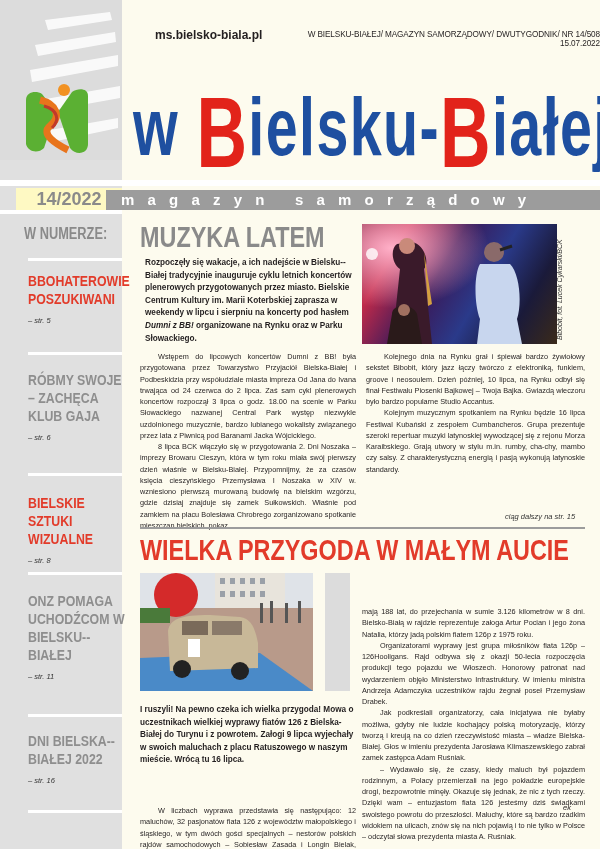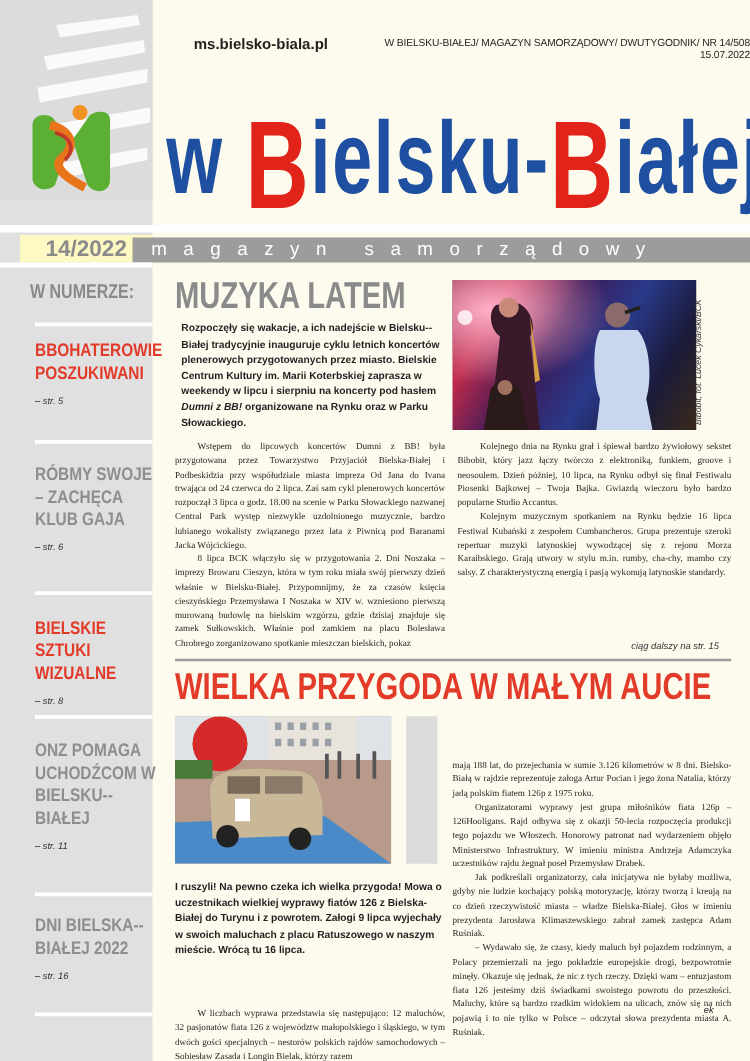--- a/index.html
+++ b/index.html
@@ -16,38 +16,38 @@
 
   .masthead { position:absolute; left:133px; top:70px; height:105px; white-space:nowrap;
     font-family:"Liberation Sans", sans-serif; font-weight:bold; font-size:82px; line-height:100px;
     color:#1e4fa0; transform:scaleX(0.70); transform-origin:left top; letter-spacing:2px; }
   .masthead .red { color:#e2231a; font-size:100px; display:inline-block; transform:translateY(12px); }
 
   .strip-white { position:absolute; left:0; top:180px; width:600px; height:6px; background:#ffffff; }
   .issue-band { position:absolute; left:0; top:188px; width:106px; height:22px; background:#fef9c3;
     font-weight:bold; font-size:18px; color:#8a8a8a; text-align:center; line-height:22px;margin-left:16px; }
   .mag-band { position:absolute; left:106px; top:190px; width:494px; height:20px; background:#9c9c9c;
-    color:#ffffff; font-size:15px; line-height:20px; padding-left:15px; letter-spacing:13.2px; font-weight:normal; }
+    color:#ffffff; font-size:15px; line-height:20px; padding-left:15px; letter-spacing:13.2px; font-weight:bold; }
   .strip-white2 { position:absolute; left:0; top:210px; width:122px; height:4px; background:#ffffff; }
 
   .toc-title { position:absolute; left:24px; top:225px; font-size:16px; font-weight:bold; color:#8a8a8a; transform:scaleX(0.8); transform-origin:left top; }
   .toc-rule { position:absolute; left:28px; width:94px; height:3px; background:#ffffff; }
   .toc-item { position:absolute; left:28px; width:98px; }
   .toc-item .t { font-size:14.5px; font-weight:bold; line-height:18px; transform:scaleX(0.85); transform-origin:left top; width:118%; display:block; }
   .toc-item .t.red { color:#e23b2a; }
   .toc-item .t.gray { color:#8e8e8e; }
   .toc-item .p { font-size:7.5px; font-style:italic; color:#333; margin-top:8px; display:block; }
 
   .h1 { position:absolute; font-weight:bold; white-space:nowrap; transform:scaleX(0.78); transform-origin:left top; }
   .h-muzyka { left:140px; top:220px; font-size:30px; color:#8a8a8a; }
   .h-wielka { left:140px; top:533px; font-size:30px; color:#e23b2a; }
 
   .lead { position:absolute; font-size:8.2px; font-weight:bold; line-height:12.6px; color:#231f20; }
   .body { position:absolute; font-size:7.3px; line-height:11.25px; text-align:justify; color:#231f20; }
-  .body p { text-indent:18px;font-family:Liberation Serif, serif; }
+  .body p { text-indent:18px; }
   .body p.noind { text-indent:0; }
   .ital { font-style:italic; }
 
   .photo1 { position:absolute; left:362px; top:224px; width:195px; height:120px; overflow:hidden;
     background:linear-gradient(120deg,#7a1030 0%,#c02a4a 18%,#3a1a5a 40%,#2a3a8a 60%,#1a1a3a 80%,#3a2a1a 100%); }
   .credit { position:absolute; left:556px; top:340px; font-size:7px; font-style:italic; color:#333; transform:rotate(-90deg); transform-origin:left top; white-space:nowrap; }
 
   .cont { position:absolute; left:505px; top:512px; font-size:7.5px; font-style:italic; color:#333; }
   .rule-mid { position:absolute; left:140px; top:527px; width:445px; height:2px; background:#9c9c9c; }
 

